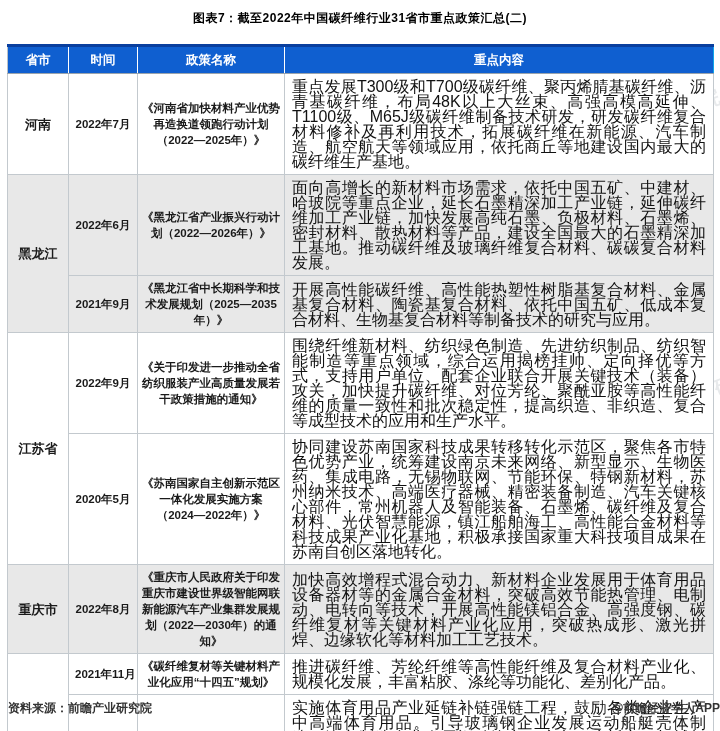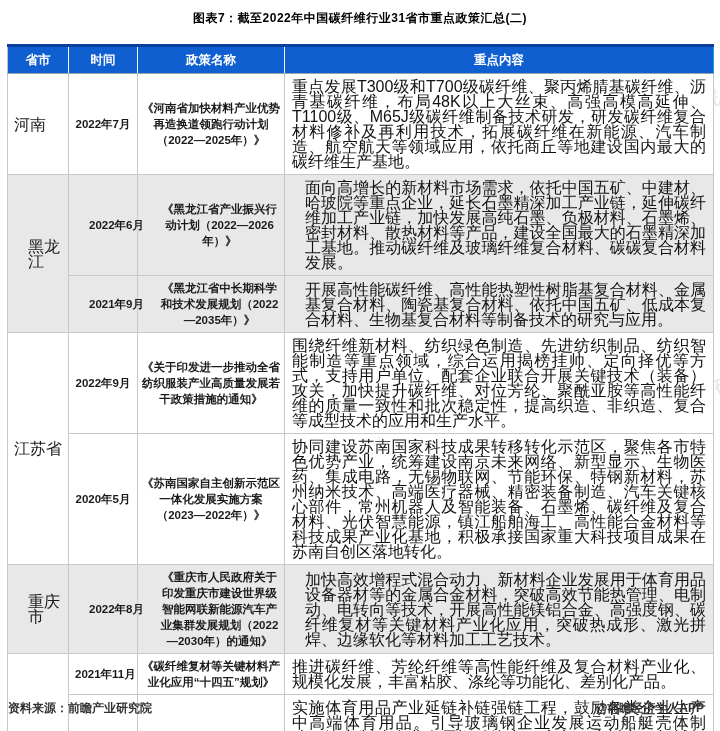--- a/index.html
+++ b/index.html
@@ -49,28 +49,28 @@
     background:#0f5fd0; color:#ffffff; font-size:12.5px; font-weight:bold;
     height:28px; border:1px solid #ffffff;
     border-top:3px solid #0a3f9e; border-bottom:1px solid #9aa4ad;
   }
   th:first-child{ border-left:1px solid #b9c1c8; }
   th:last-child{ border-right:1px solid #0ea5e9; }
   td {
     border:1px solid #c3c9ce; vertical-align:middle; background:#ffffff;
     font-size:16px; line-height:15px; padding:5px 6px;
   }
-  tr.shaded td { background:#e8e8e8;padding-left:20px; }
-  td.province { font-weight:normal; font-size:16px; }
+  tr.shaded td { background:#e8e8e8; }
+  td.province { text-align:center; font-weight:bold; font-size:13px; }
   td.time     { text-align:center; font-weight:bold; font-size:11.5px; white-space:nowrap;margin-left:45px; }
   td.policy   { text-align:center; font-weight:bold; font-size:11.5px; line-height:16px; padding:4px 3px; }
   td.content  { text-align:justify; color:#111; padding:5px 7px; }
 
   .footer {
-    position:absolute; left:8px; right:16px; top:700px; z-index:10;
+    position:absolute; left:8px; right:0; top:700px; z-index:10;
     display:flex; justify-content:space-between; align-items:flex-start;
     font-size:12px; font-weight:bold; color:#333;
   }
 </style>
 </head>
 <body>
 
 <div class="page">
 
   <div class="watermark-layer">
@@ -113,32 +113,32 @@
           <td class="content">重点发展T300级和T700级碳纤维、聚丙烯腈基碳纤维、沥青基碳纤维，布局48K以上大丝束、高强高模高延伸、T1100级、M65J级碳纤维制备技术研发，研发碳纤维复合材料修补及再利用技术，拓展碳纤维在新能源、汽车制造、航空航天等领域应用，依托商丘等地建设国内最大的碳纤维生产基地。</td>
         </tr>
         <tr class="shaded">
           <td class="province" rowspan="2">黑龙江</td>
           <td class="time">2022年6月</td>
           <td class="policy">《黑龙江省产业振兴行动计划（2022—2026年）》</td>
           <td class="content">面向高增长的新材料市场需求，依托中国五矿、中建材、哈玻院等重点企业，延长石墨精深加工产业链，延伸碳纤维加工产业链，加快发展高纯石墨、负极材料、石墨烯、密封材料、散热材料等产品，建设全国最大的石墨精深加工基地。推动碳纤维及玻璃纤维复合材料、碳碳复合材料发展。</td>
         </tr>
         <tr class="shaded">
           <td class="time">2021年9月</td>
-          <td class="policy">《黑龙江省中长期科学和技术发展规划（2022—2035年）》</td>
+          <td class="policy">《黑龙江省中长期科学和技术发展规划（2025—2035年）》</td>
           <td class="content">开展高性能碳纤维、高性能热塑性树脂基复合材料、金属基复合材料、陶瓷基复合材料、依托中国五矿、低成本复合材料、生物基复合材料等制备技术的研究与应用。</td>
         </tr>
         <tr>
           <td class="province" rowspan="2">江苏省</td>
           <td class="time">2022年9月</td>
           <td class="policy">《关于印发进一步推动全省纺织服装产业高质量发展若干政策措施的通知》</td>
           <td class="content">围绕纤维新材料、纺织绿色制造、先进纺织制品、纺织智能制造等重点领域，综合运用揭榜挂帅、定向择优等方式，支持用户单位、配套企业联合开展关键技术（装备）攻关，加快提升碳纤维、对位芳纶、聚酰亚胺等高性能纤维的质量一致性和批次稳定性，提高织造、非织造、复合等成型技术的应用和生产水平。</td>
         </tr>
         <tr>
           <td class="time">2020年5月</td>
-          <td class="policy">《苏南国家自主创新示范区一体化发展实施方案（2023—2022年）》</td>
+          <td class="policy">《苏南国家自主创新示范区一体化发展实施方案（2024—2022年）》</td>
           <td class="content">协同建设苏南国家科技成果转移转化示范区，聚焦各市特色优势产业，统筹建设南京未来网络、新型显示、生物医药、集成电路，无锡物联网、节能环保、特钢新材料，苏州纳米技术、高端医疗器械、精密装备制造、汽车关键核心部件，常州机器人及智能装备、石墨烯、碳纤维及复合材料、光伏智慧能源，镇江船舶海工、高性能合金材料等科技成果产业化基地，积极承接国家重大科技项目成果在苏南自创区落地转化。</td>
         </tr>
         <tr class="shaded">
           <td class="province" rowspan="1">重庆市</td>
           <td class="time">2022年8月</td>
           <td class="policy">《重庆市人民政府关于印发重庆市建设世界级智能网联新能源汽车产业集群发展规划（2022—2030年）的通知》</td>
           <td class="content">加快高效增程式混合动力、新材料企业发展用于体育用品设备器材等的金属合金材料，突破高效节能热管理、电制动、电转向等技术，开展高性能镁铝合金、高强度钢、碳纤维复材等关键材料产业化应用，突破热成形、激光拼焊、边缘软化等材料加工工艺技术。</td>
         </tr>
         <tr>
           <td class="province" rowspan="2">河北</td>

